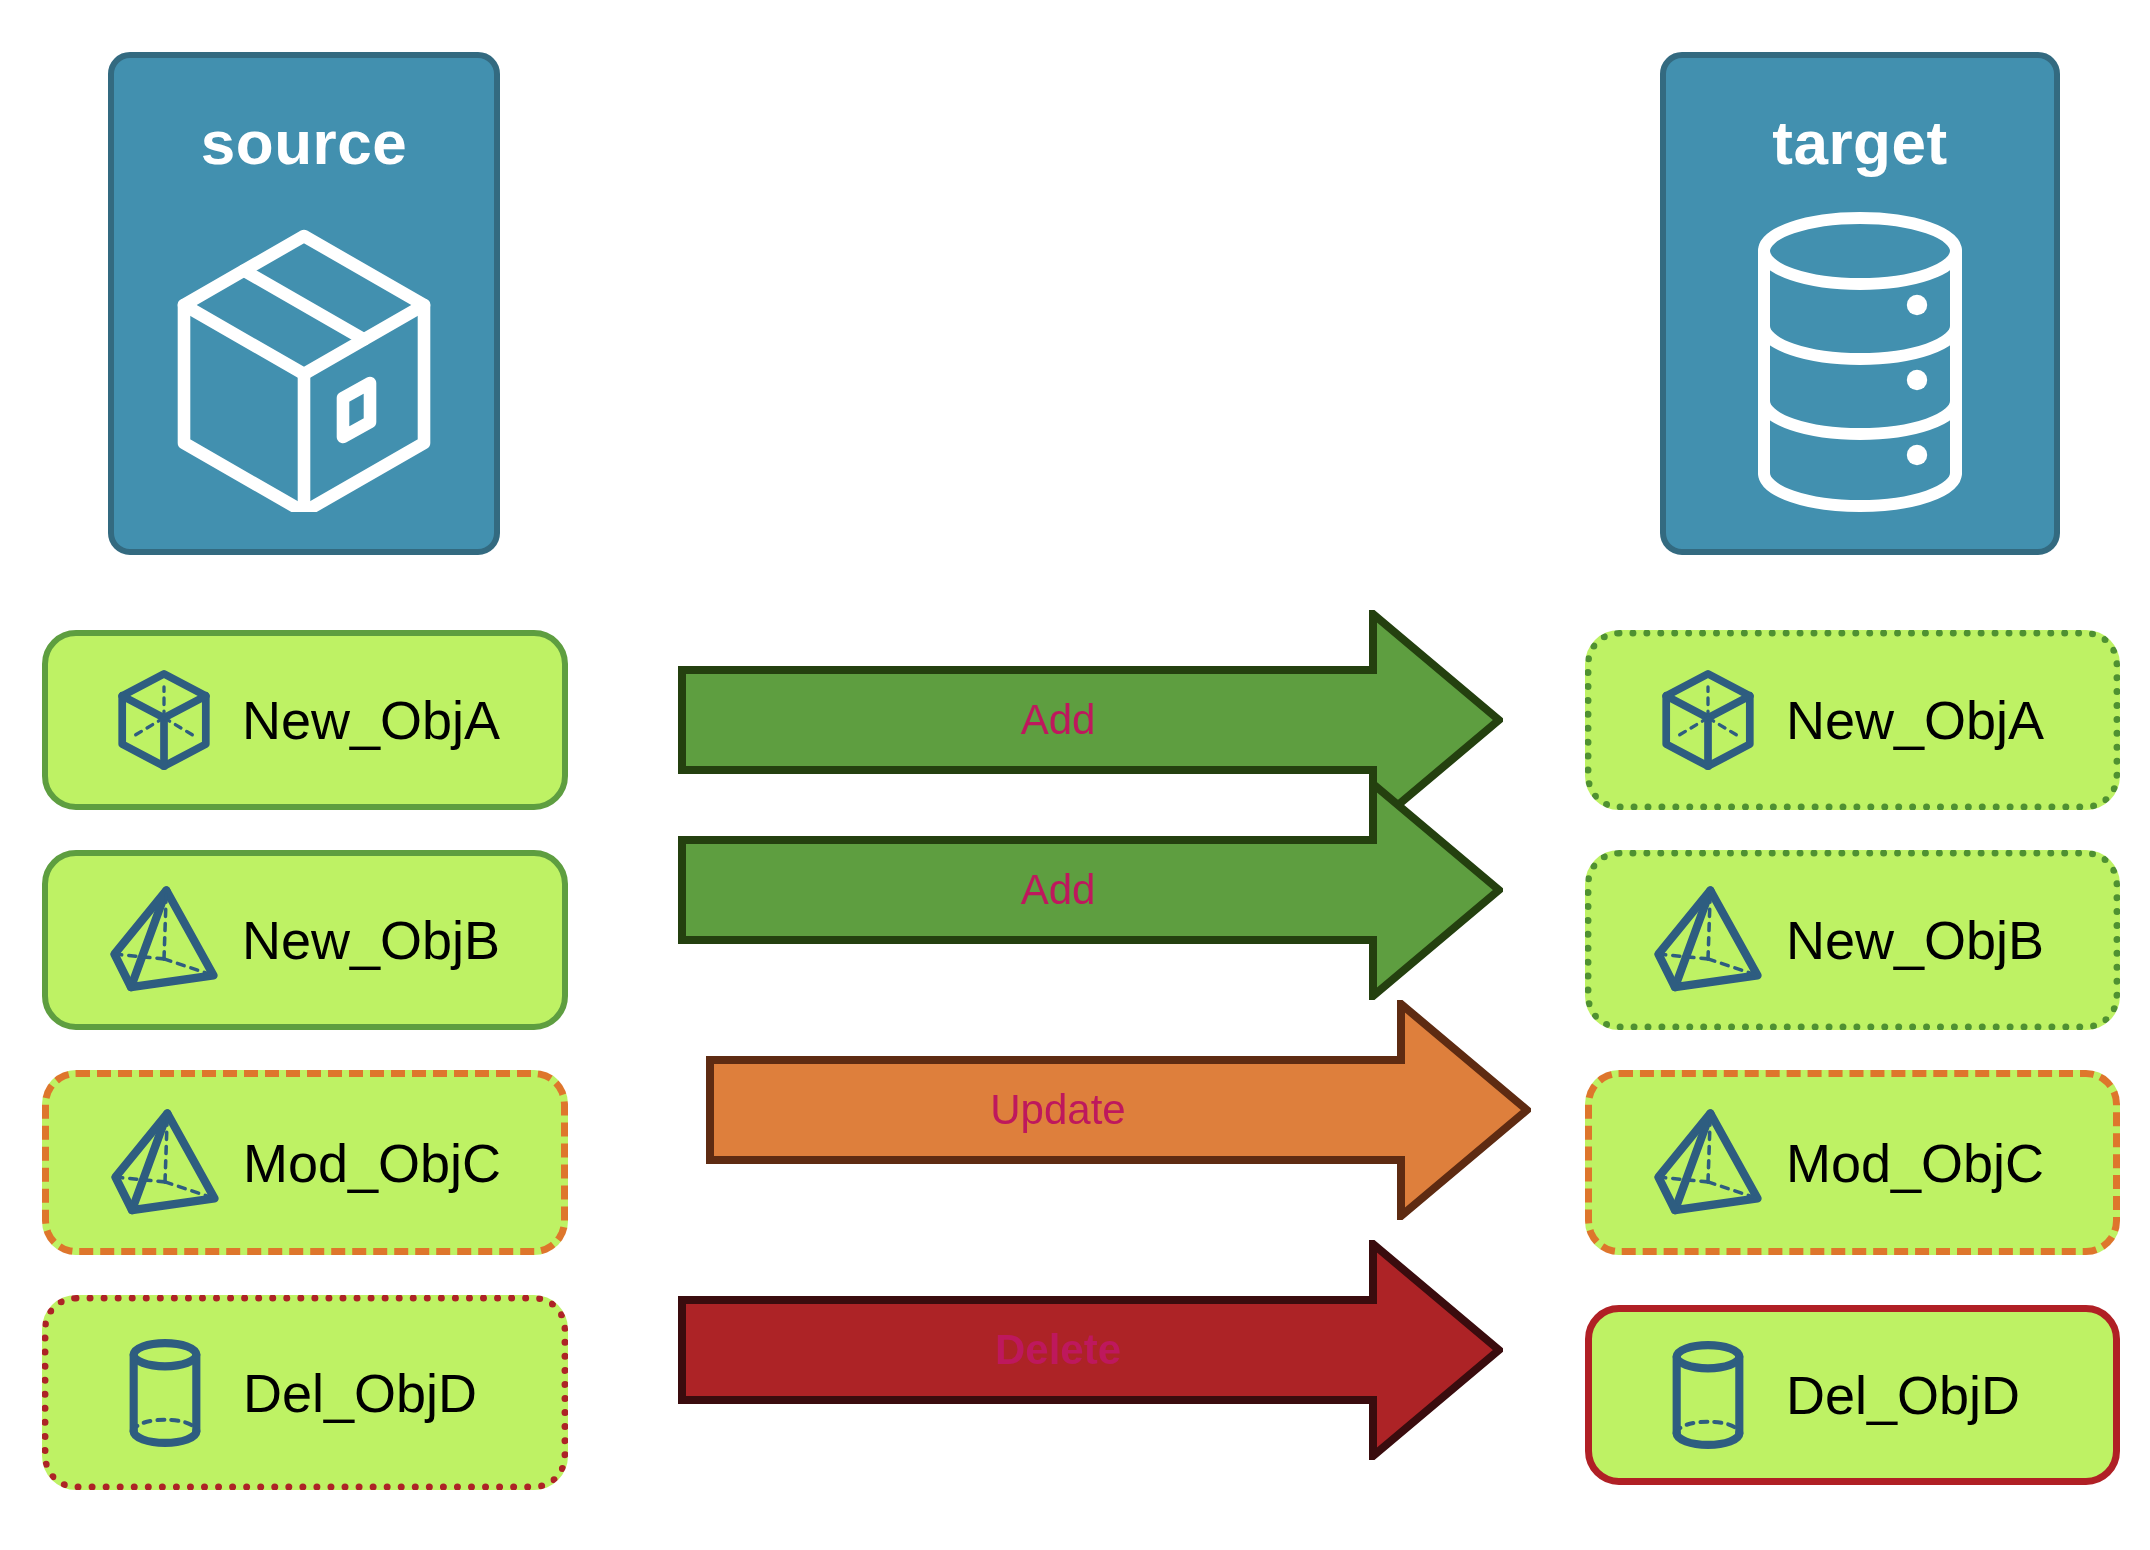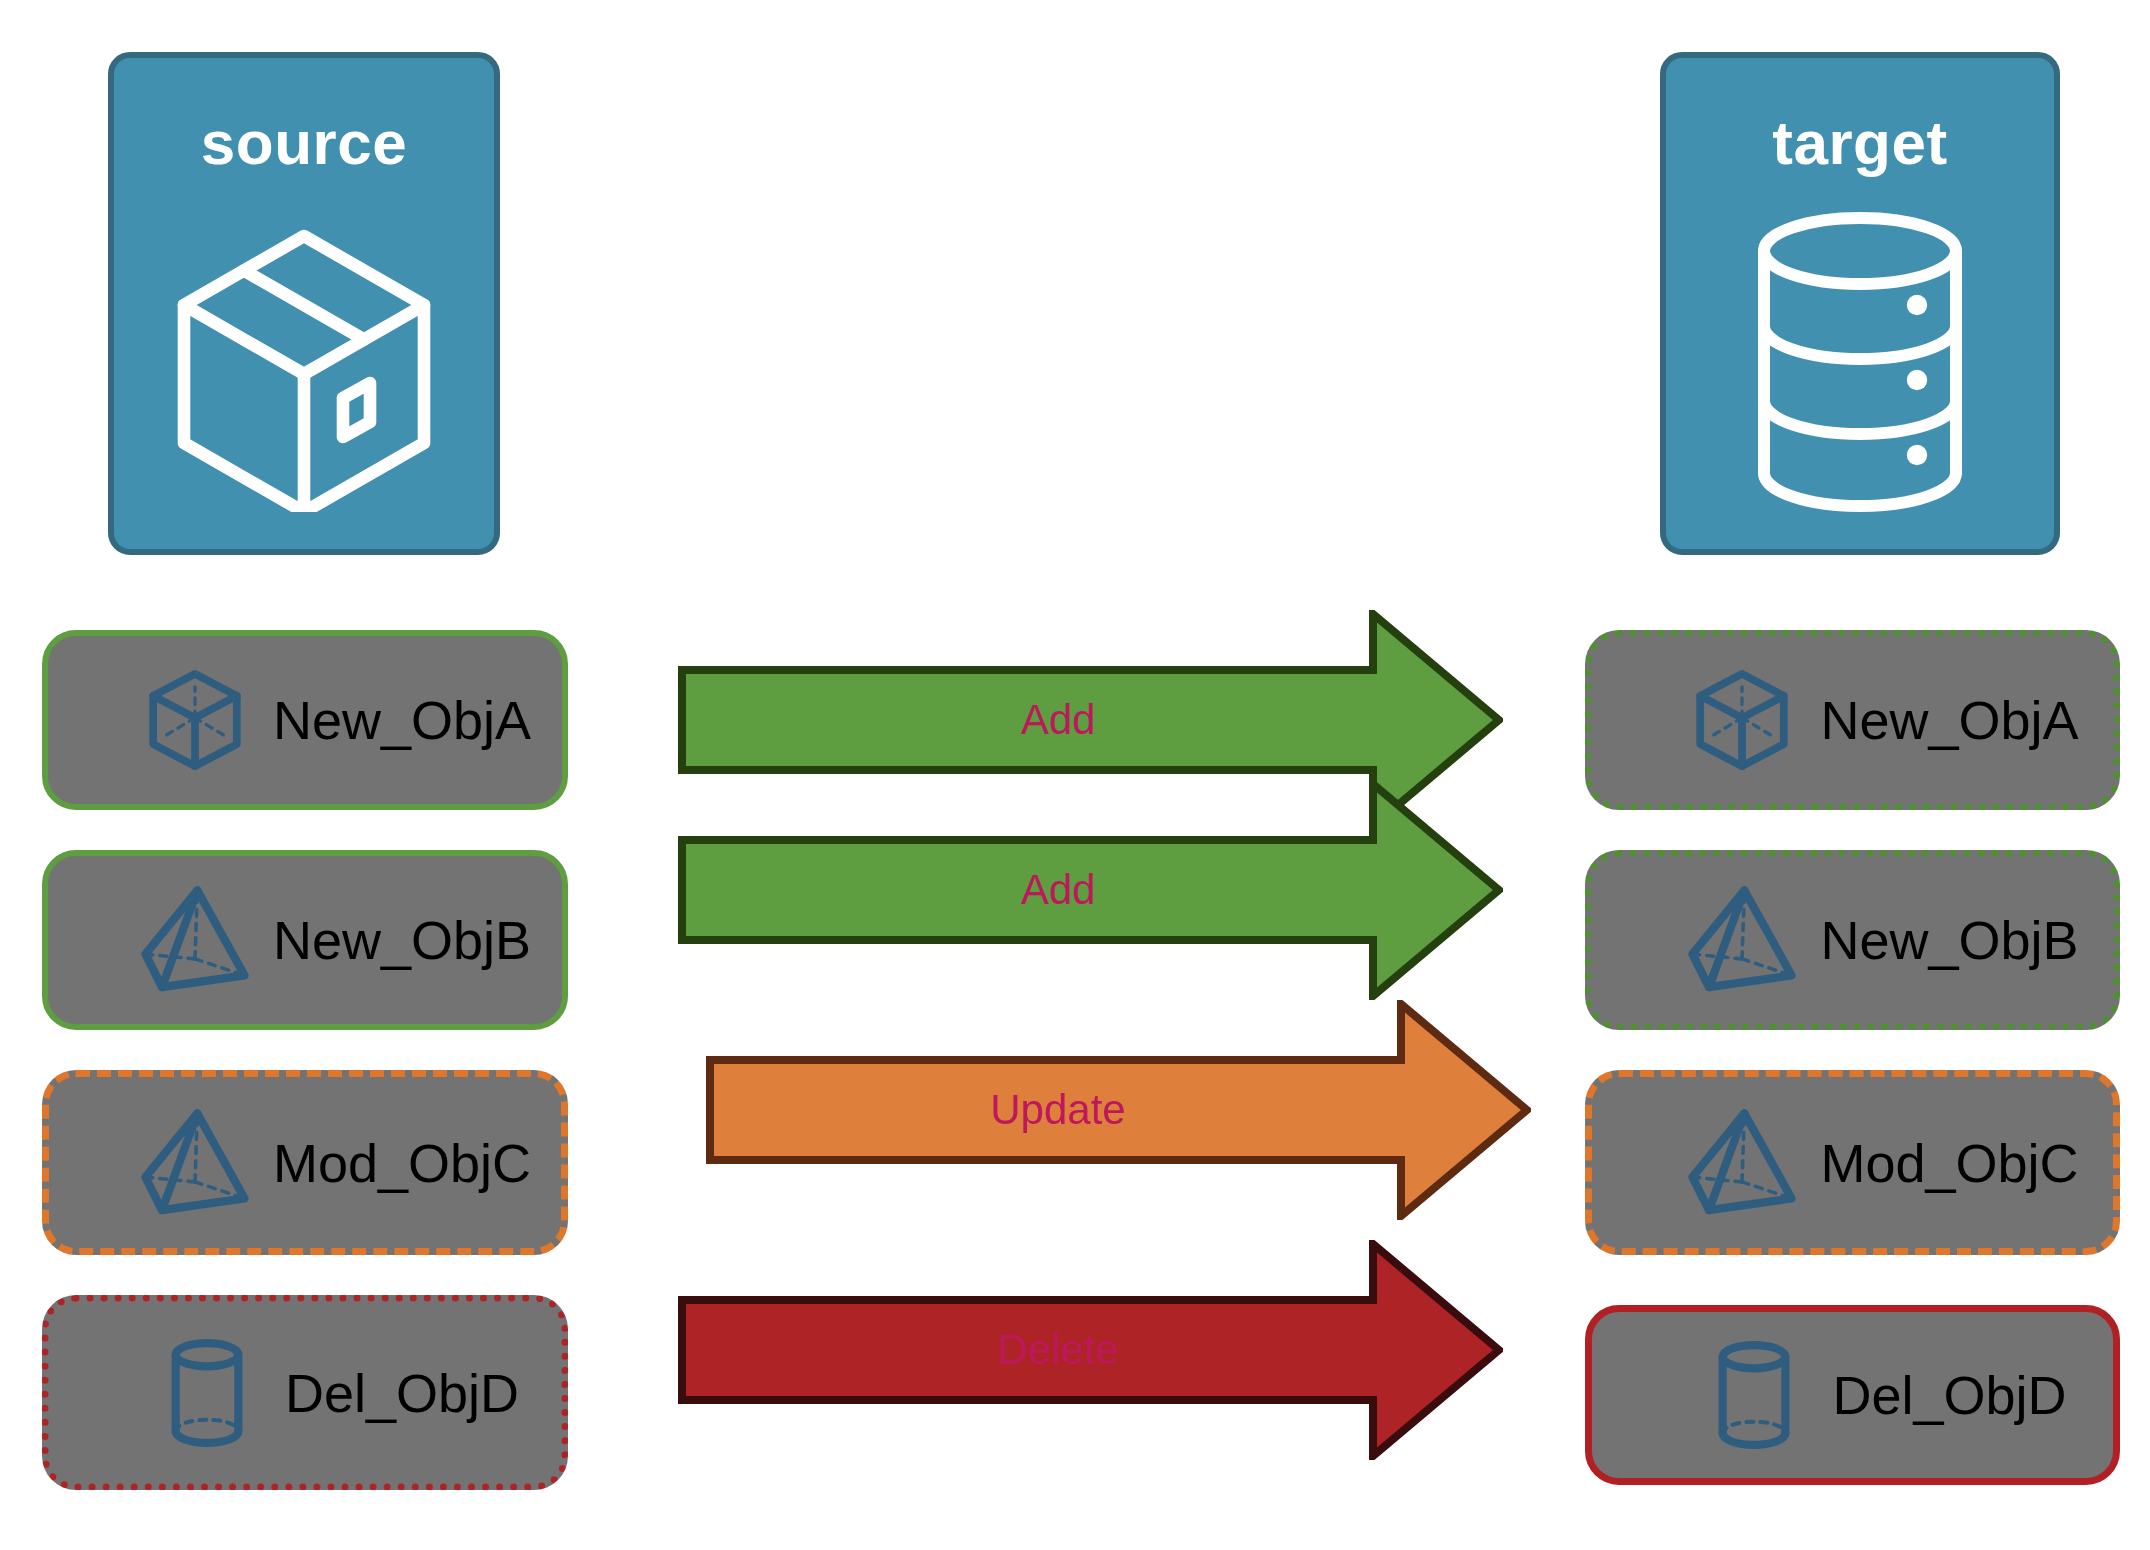--- a/index.html
+++ b/index.html
@@ -32,22 +32,22 @@
   #schema-arrow .arrow-label{
     position:absolute;left:0;top:0;width:930px;height:200px;
     display:flex;align-items:center;justify-content:center;
     color:#ffffff;font-size:46px;
   }
 
   
   .row{position:absolute;left:0;width:2150px;}
 
   .obj-card{
-    position:absolute;box-sizing:border-box;background:#737373;
-    border-radius:34px;display:flex;align-items:center;justify-content:center;
+    position:absolute;box-sizing:border-box;background:#bef264;
+    border-radius:34px;display:flex;align-items:center;
   }
   .obj-card .obj-icon{
     width:120px;height:120px;margin-left:56px;flex:0 0 auto;
     display:flex;align-items:center;justify-content:center;
   }
   .obj-card .obj-label{
     font-size:54px;color:#000000;margin-left:18px;white-space:nowrap;
   }
   .src-card{left:42px;width:526px;}
   .tgt-card{left:1585px;width:535px;}
@@ -217,21 +217,21 @@
           <ellipse cx="35" cy="17" rx="27" ry="10"></ellipse>
           <path d="M8 17 L8 83"></path>
           <path d="M62 17 L62 83"></path>
           <path d="M8 83 A27 10 0 0 0 62 83"></path>
           <path d="M8 83 A27 10 0 0 1 62 83" stroke-width="3.5" stroke-dasharray="6 6"></path>
         </svg>
       </span>
       <span class="obj-label">Del_ObjD</span>
     </div>
 
-    <div class="flow-arrow" style="top:1240px;">
+    <div class="flow-arrow" style="top:1240px;font-weight:bold;">
       <svg width="825" height="220" viewBox="0 0 825 220" preserveAspectRatio="none">
         <polygon points="4,60 695,60 695,4 821,110 695,216 695,160 4,160" fill="#AD2326" stroke="#3A0C0E" stroke-width="8" stroke-linejoin="miter"></polygon>
       </svg>
       <div class="flow-text" style="top:60px;height:100px;">Delete</div>
     </div>
 
     <div class="obj-card tgt-card b-solid-red" style="top:1305px;height:180px;">
       <span class="obj-icon">
         <svg width="96" height="116" viewBox="0 0 70 100" fill="none" stroke="#2E5D80" stroke-width="7" stroke-linejoin="round" stroke-linecap="round">
           <ellipse cx="35" cy="17" rx="27" ry="10"></ellipse>

